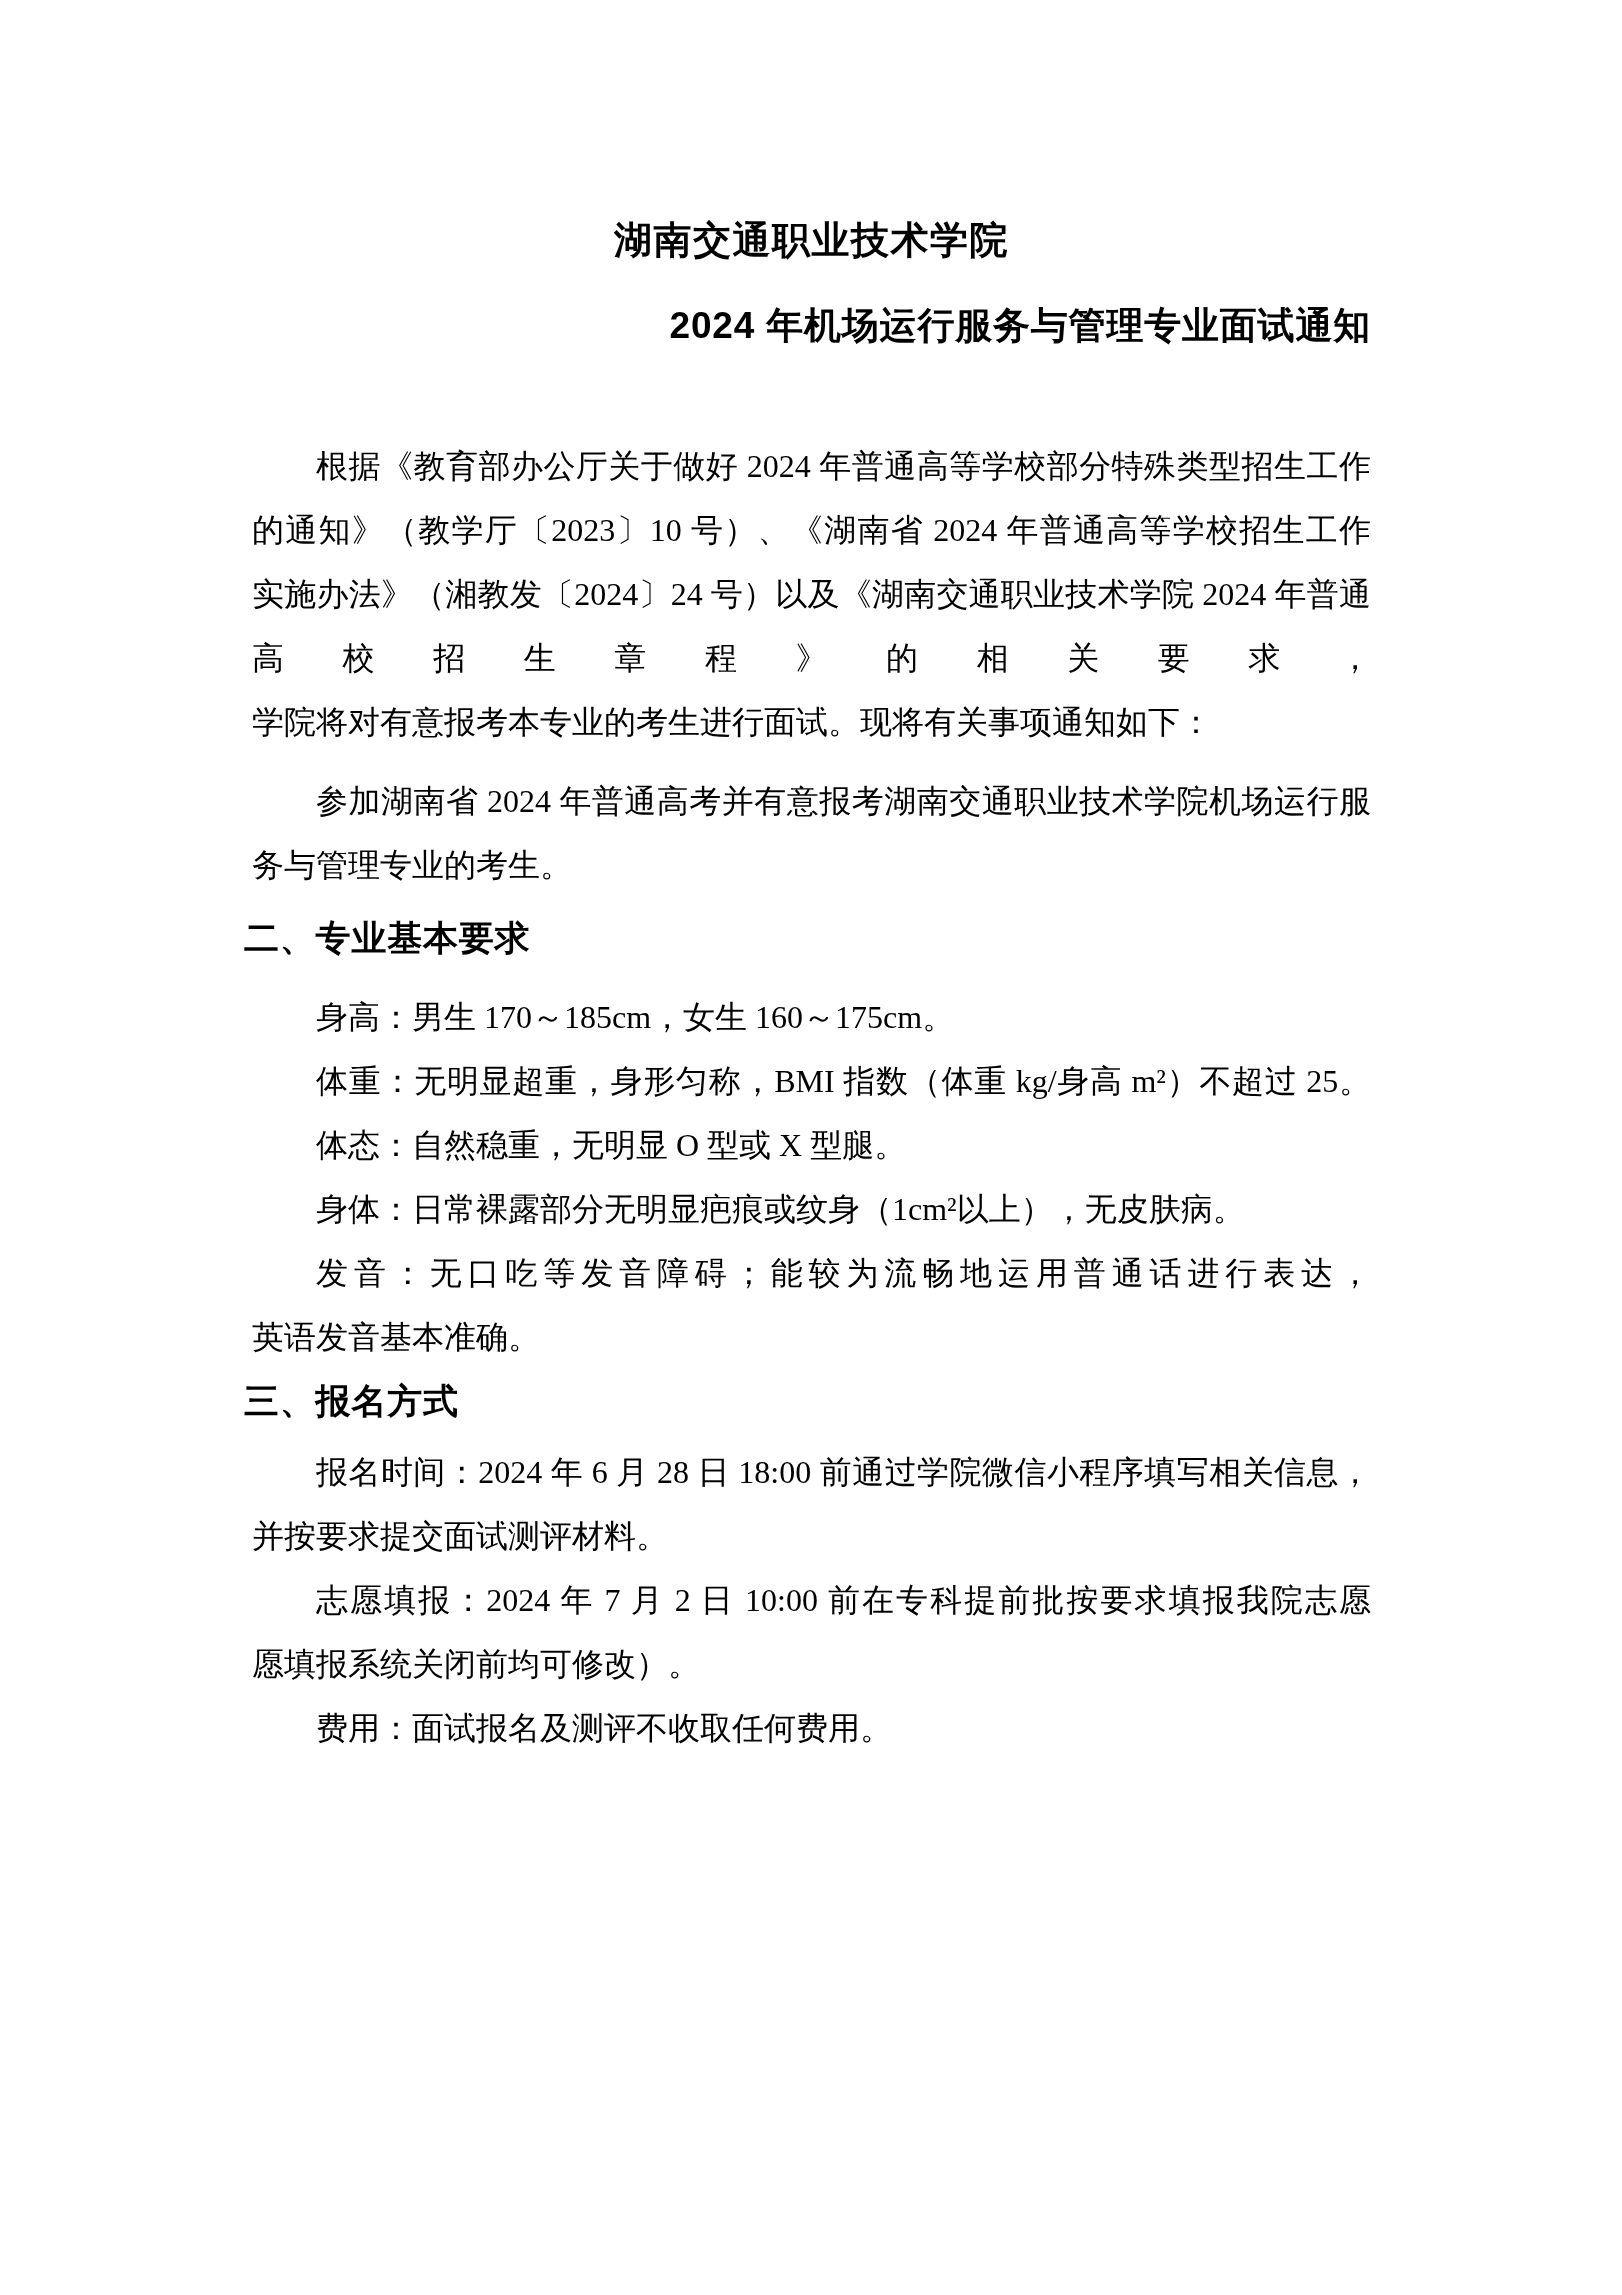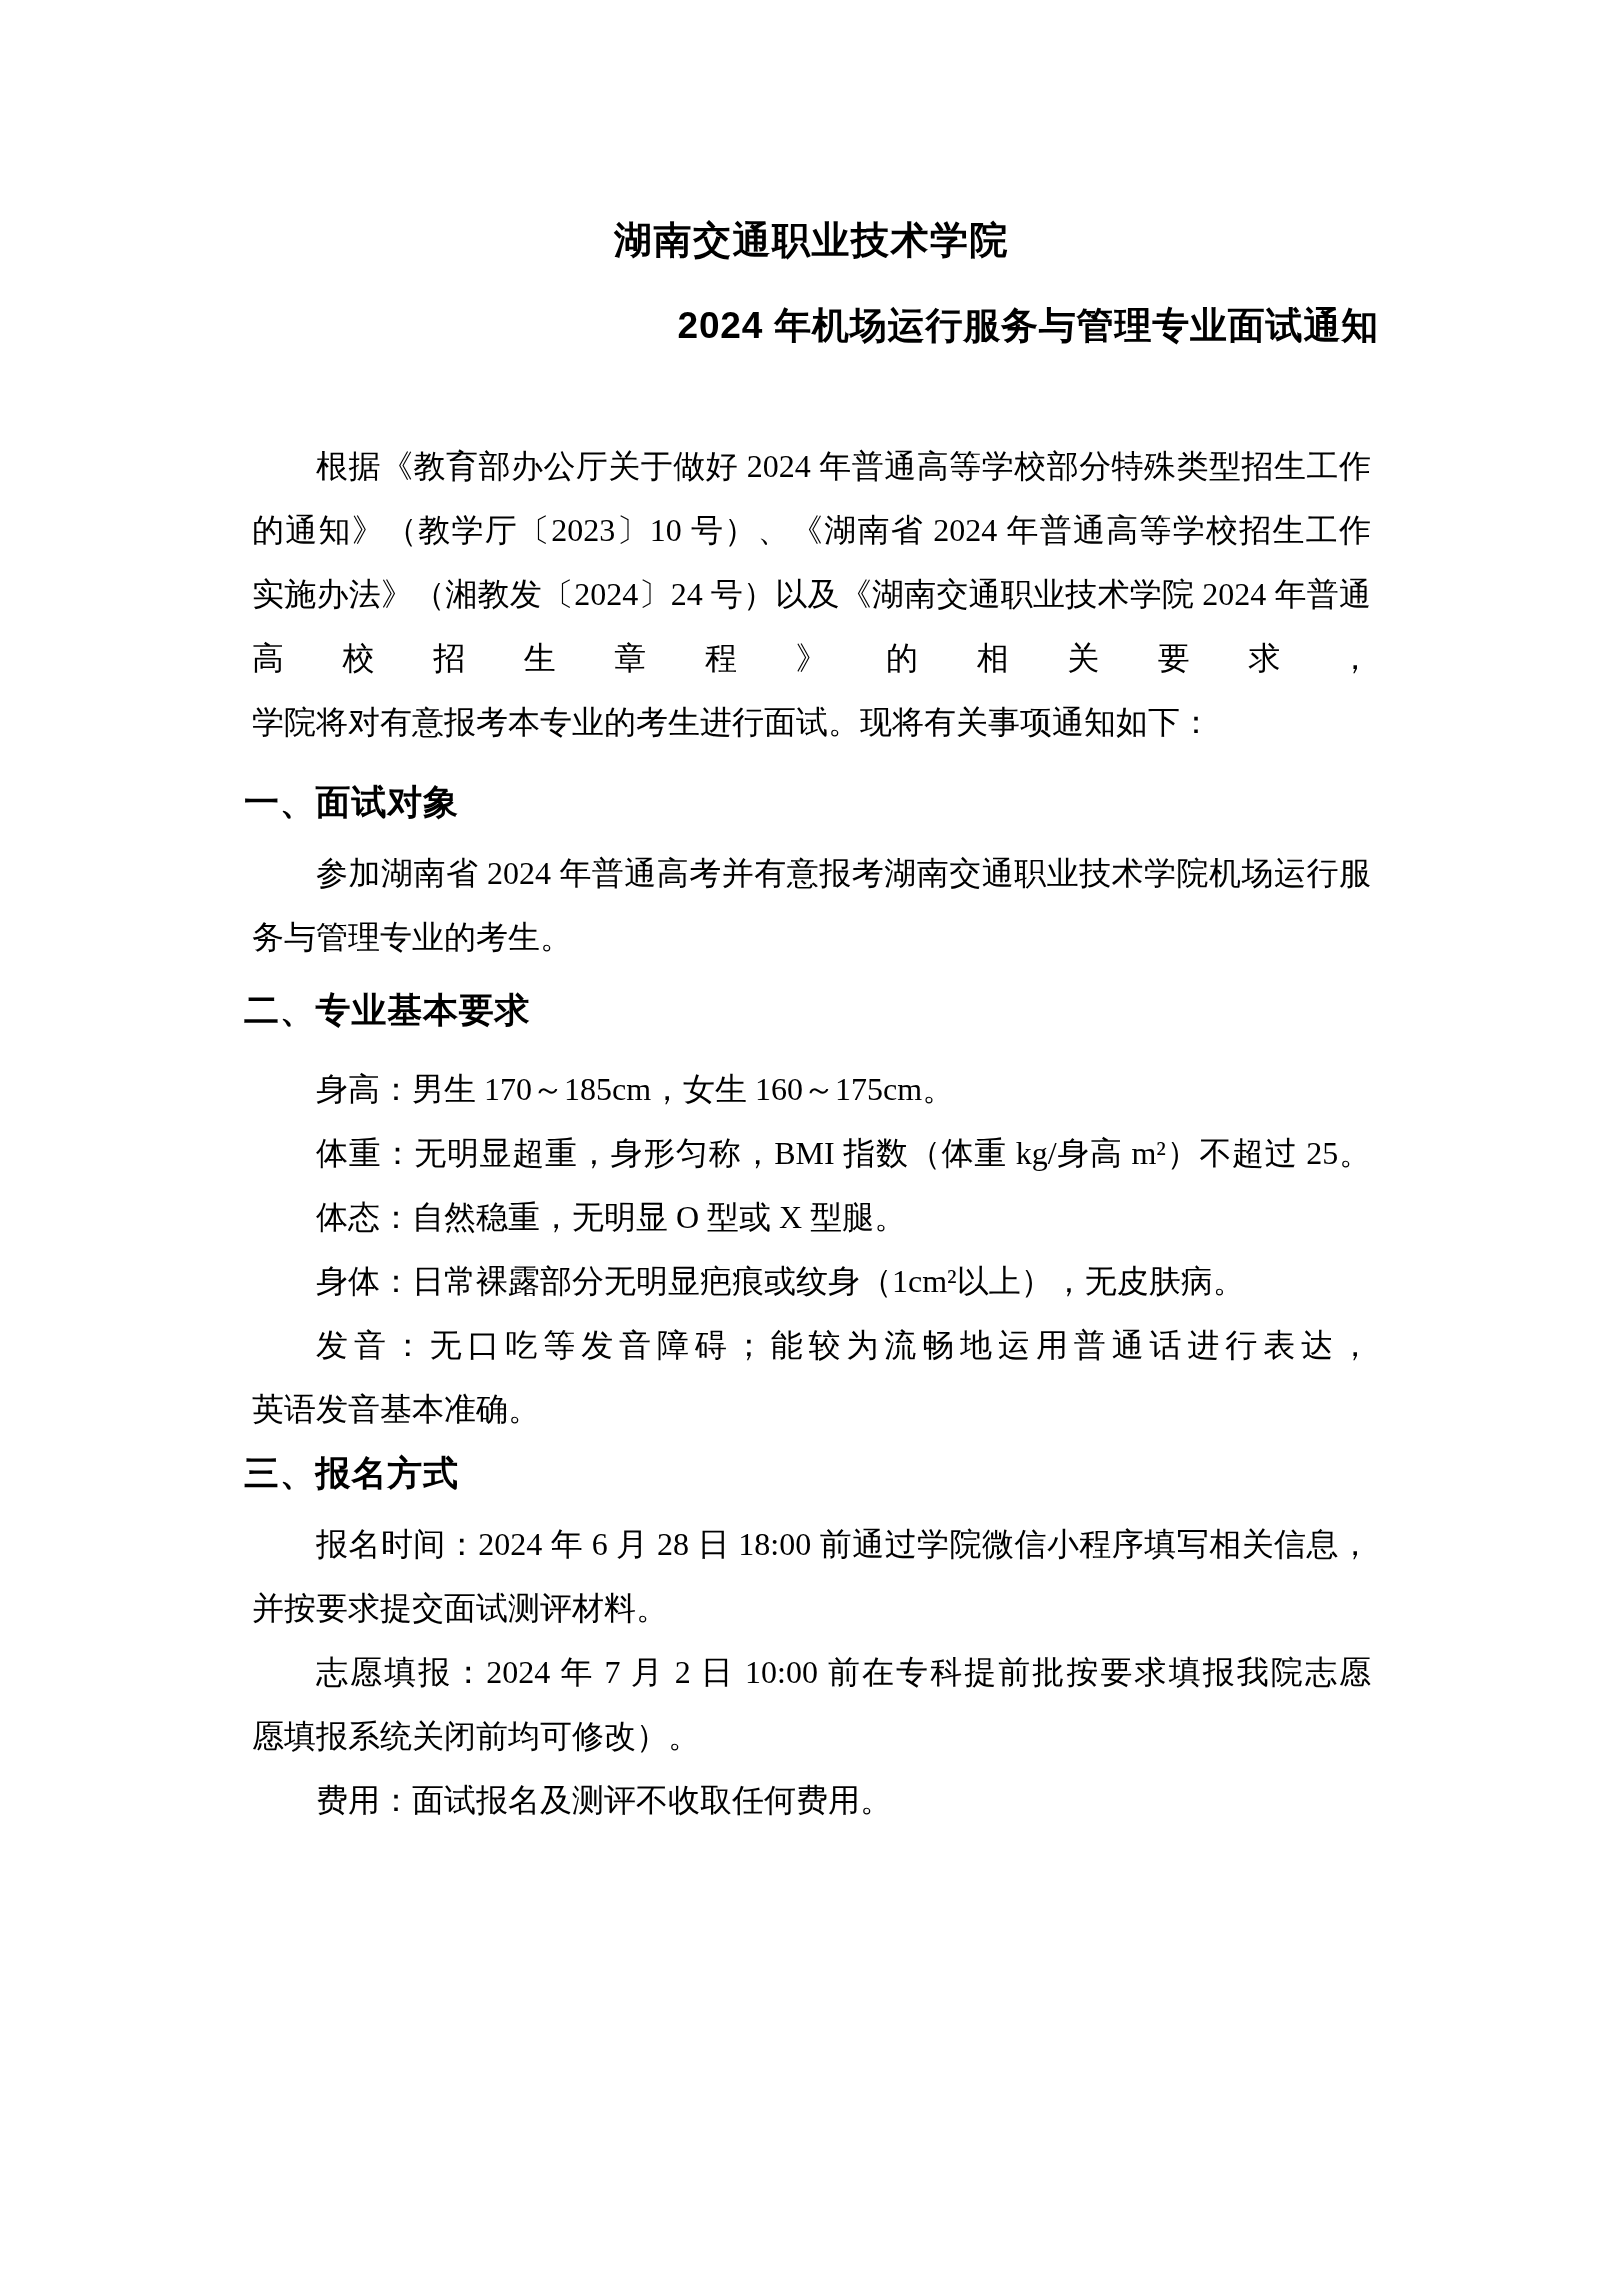--- a/index.html
+++ b/index.html
@@ -6,21 +6,21 @@
   .page {
     position: relative;
     width: 1623px;
     height: 2295px;
     background: #ffffff;
     color: #000000;
     overflow: hidden;
   }
   .content { margin: 0 244px; width: 1135px; }
   .title {
-    margin: 0;
+    margin: 8px;
     text-align: center;
     font-family: "Liberation Sans", "DejaVu Sans", sans-serif;
     font-weight: 700;
     color: #000;
   }
   .t1 { font-size: 38px; line-height: 46px; margin-top: 217px; letter-spacing: 1.5px; }
   .t2 { font-size: 37px; line-height: 46px; margin-top: 40px; letter-spacing: 0.8px; text-align: right; }
   .heading {
     margin: 0;
     font-family: "Liberation Sans", "DejaVu Sans", sans-serif;
@@ -61,21 +61,20 @@
     <h1 class="title t2">2024 年机场运行服务与管理专业面试通知</h1>
 
     <div class="para p-intro">
       <div class="line indent fill">根据《教育部办公厅关于做好 2024 年普通高等学校部分特殊类型招生工作</div>
       <div class="line fill">的通知》（教学厅〔2023〕10 号）、《湖南省 2024 年普通高等学校招生工作</div>
       <div class="line fill">实施办法》（湘教发〔2024〕24 号）以及《湖南交通职业技术学院 2024 年普通</div>
       <div class="line fill">高校招生章程》的相关要求，结合机场运行服务与管理专业人才培养的特殊需求，</div>
       <div class="line">学院将对有意报考本专业的考生进行面试。现将有关事项通知如下：</div>
     </div>
 
-    <h2 class="heading h-s1">一、面试对象</h2>
     <div class="para p-s1">
       <div class="line indent fill">参加湖南省 2024 年普通高考并有意报考湖南交通职业技术学院机场运行服</div>
       <div class="line">务与管理专业的考生。</div>
     </div>
 
     <h2 class="heading h-s2">二、专业基本要求</h2>
     <div class="para p-s2">
       <div class="line indent">身高：男生 170～185cm，女生 160～175cm。</div>
       <div class="line indent fill">体重：无明显超重，身形匀称，BMI 指数（体重 kg/身高 m²）不超过 25。</div>
       <div class="line indent">体态：自然稳重，无明显 O 型或 X 型腿。</div>

